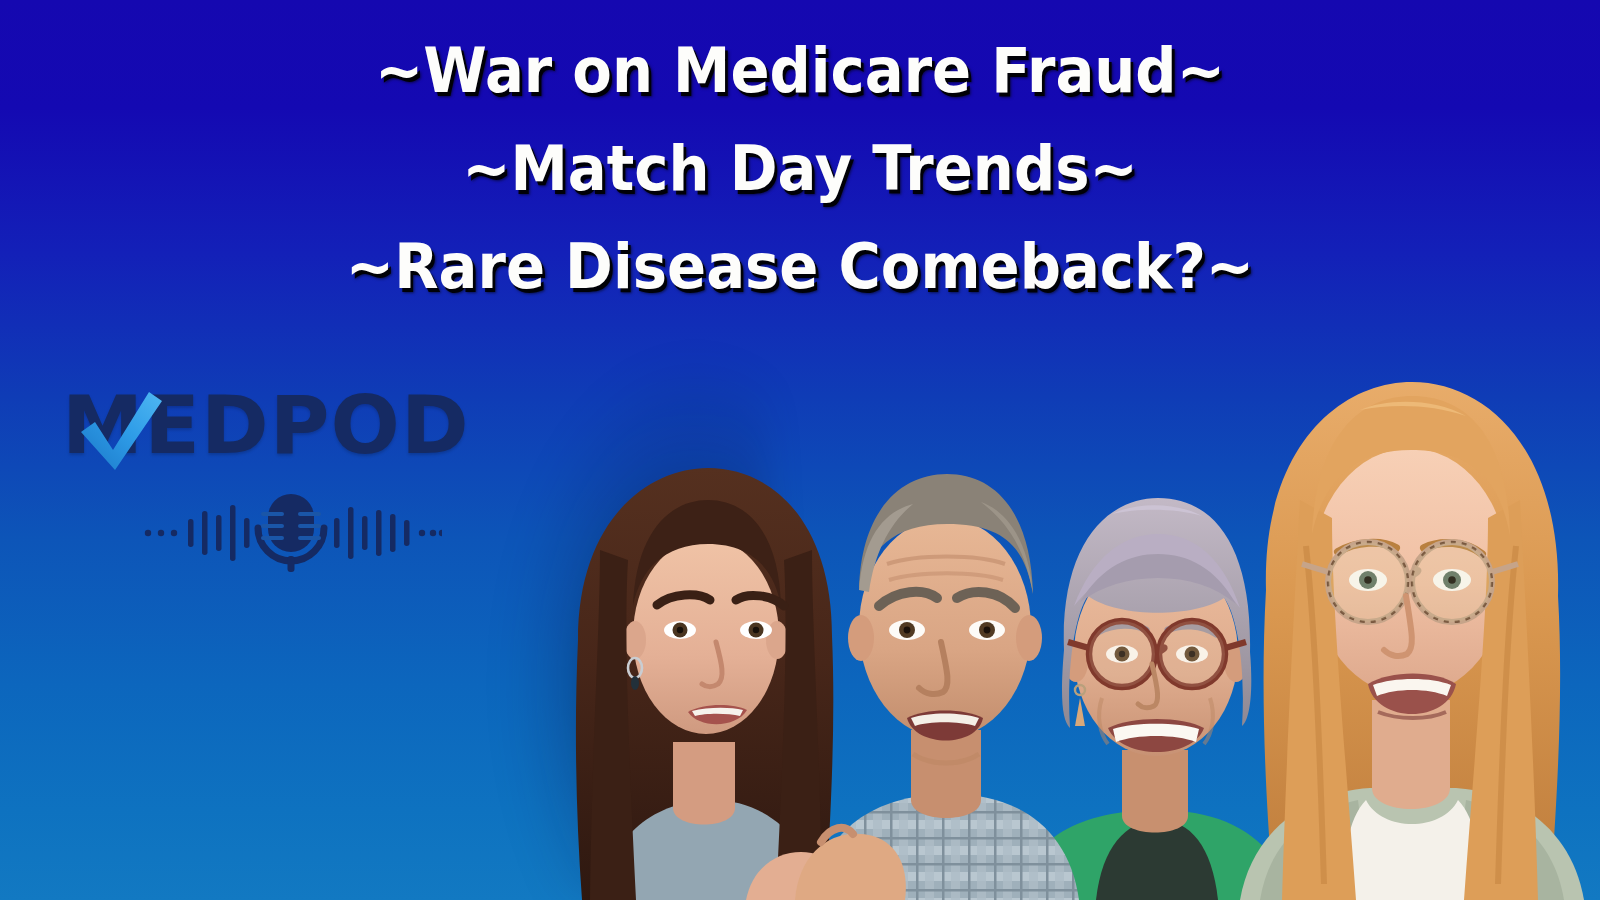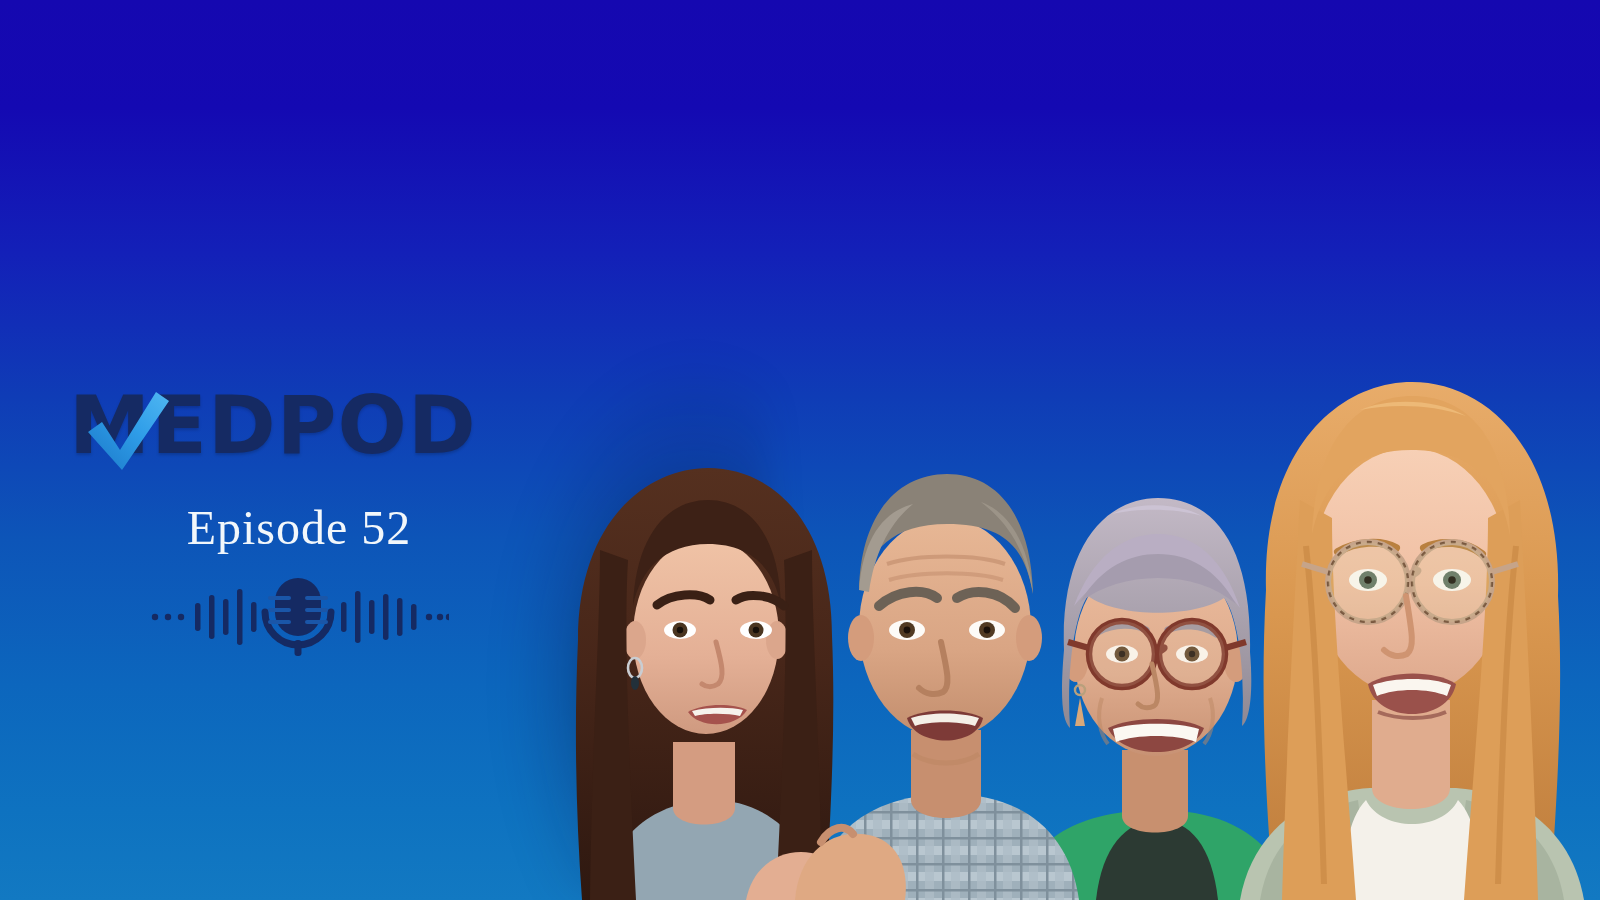--- a/index.html
+++ b/index.html
@@ -43,21 +43,21 @@
     white-space:nowrap;
     transform:scaleX(0.93);
     text-shadow:
       3px 4px 0px rgba(0,0,0,0.92),
       4px 5px 3px rgba(0,0,0,0.55);
   }
 
   
   #logo-block {
     position:absolute;
-    left:59px; top:388px;
+    left:52px; top:388px;
     width:480px;
     z-index:30;
   }
   #wordmark {
     position:relative;
     height:84px;
     width:470px;
   }
   #wordmark-text {
     position:absolute;
@@ -142,39 +142,43 @@
   #person-1 { left:110px;  width:330px; height:460px; z-index:4; }
   #person-2 { left:365px;  width:300px; height:470px; z-index:5; }
   #person-3 { left:580px;  width:300px; height:450px; z-index:3; }
   #person-4 { left:790px;  width:380px; height:560px; z-index:6; }
 </style>
 </head>
 <body>
 
 <div id="canvas">
 
+  <div id="title-block">
+    <span class="title-line">~War on Medicare Fraud~</span>
+    <span class="title-line">~Match Day Trends~</span>
+    <span class="title-line">~Rare Disease Comeback?~</span>
+  </div>
 
   <div id="logo-block">
 
     <div id="wordmark">
       <div id="wordmark-text">MEDPOD</div>
       <svg id="check-mark" viewBox="0 0 84 78">
         <defs>
           <linearGradient id="chkGrad" x1="0" y1="1" x2="1" y2="0">
             <stop offset="0%" stop-color="#1a78c8"></stop>
             <stop offset="55%" stop-color="#2f9de8"></stop>
             <stop offset="100%" stop-color="#4fb7f2"></stop>
           </linearGradient>
         </defs>
         <path d="M2 40 L16 30 L34 58 L70 0 L83 9 L36 78 Z" fill="url(#chkGrad)"></path>
       </svg>
     </div>
 
 
-    <div id="episode-text">Episode 52</div>
 
     <div id="waveform-wrap">
       <svg width="300" height="86" viewBox="0 0 300 86">
         <g fill="#152a63">
 
           <circle cx="6" cy="47" r="3.2"></circle>
           <circle cx="19" cy="47" r="3.2"></circle>
           <circle cx="32" cy="47" r="3.2"></circle>
 
           <rect x="46" y="33" width="5.5" height="28" rx="2.7"></rect>

